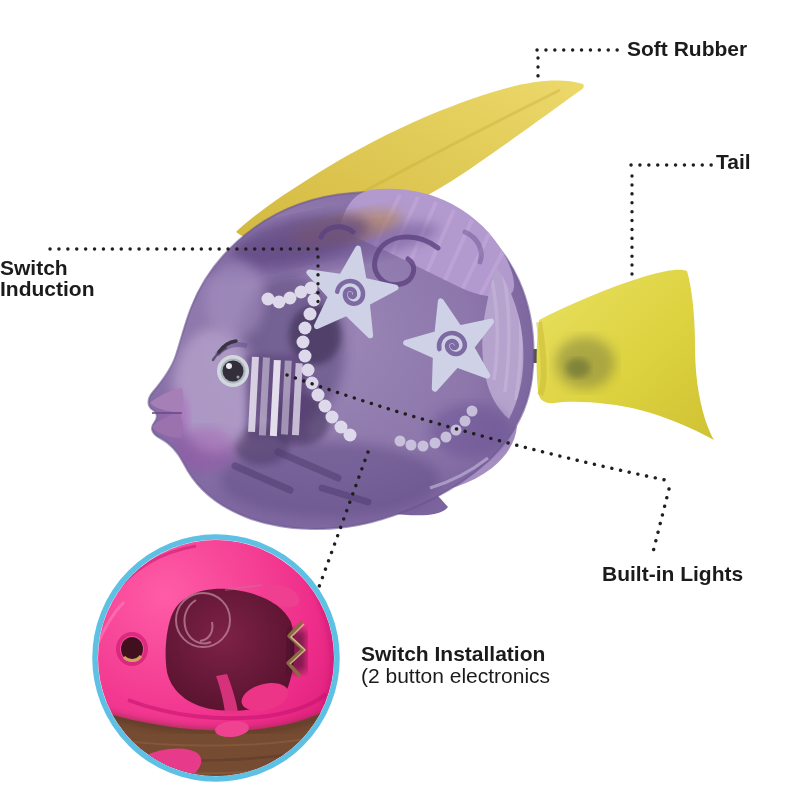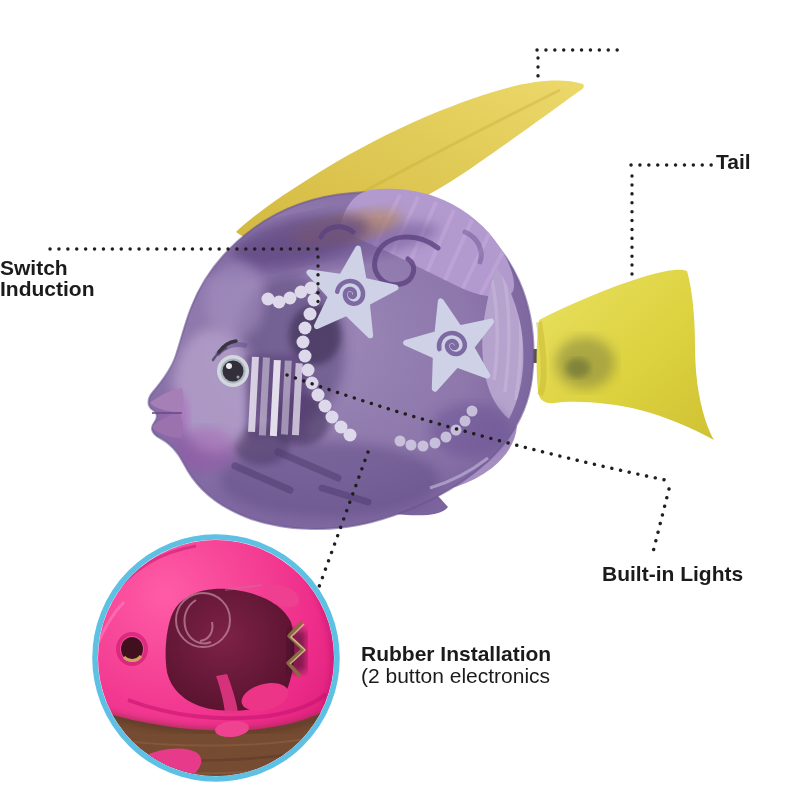--- a/index.html
+++ b/index.html
@@ -268,28 +268,29 @@
           <path d="M 110 755 C 180 764 260 762 328 748" stroke="#5e3a26" stroke-width="2.5" opacity="0.6" fill="none"></path>
           <path d="M 130 770 C 190 776 260 774 315 764" stroke="#8d5c3d" stroke-width="2" opacity="0.7" fill="none"></path>
           <ellipse cx="158" cy="772" rx="45" ry="20" fill="#e73a8b" transform="rotate(-18 158 772)"></ellipse>
           <ellipse cx="232" cy="729" rx="17" ry="8" fill="#ef4392" transform="rotate(-5 232 729)"></ellipse>
         </g>
       </g>
       <circle cx="216" cy="658" r="121" fill="none" class="ring" stroke-width="5.5"></circle>
     </g>
   </svg>
 
+  <span class="label" style="left:627px;top:38px;">Soft Rubber</span>
 
   <span class="label" style="left:716px;top:151px;">Tail</span>
 
   <div class="label switch-block" style="left:0px;top:257px;width:115px;">
     <div>Switch</div>
     <div>Induction</div>
   </div>
 
   <span class="label" style="left:602px;top:563px;">Built-in Lights</span>
 
   <div class="label battery-block" style="left:361px;top:643px;">
-    <div>Rubber Installation</div>
+    <div>Switch Installation</div>
     <div class="regular">(2 button electronics</div>
   </div>
 
 </div>
 
 </body></html>

